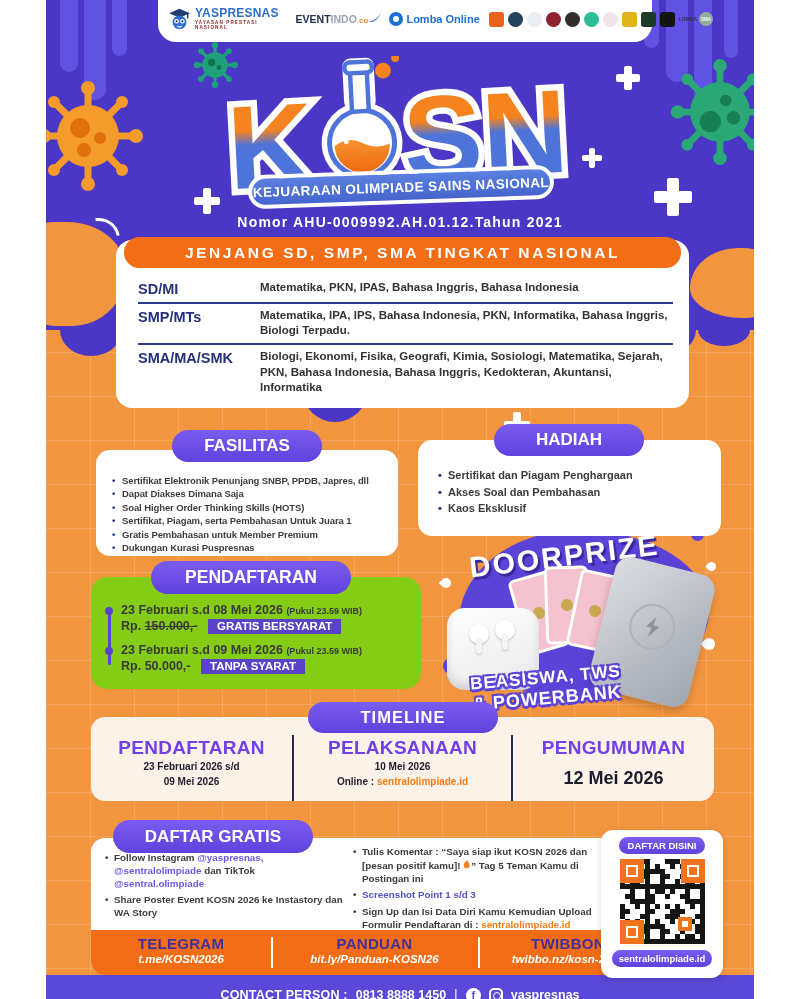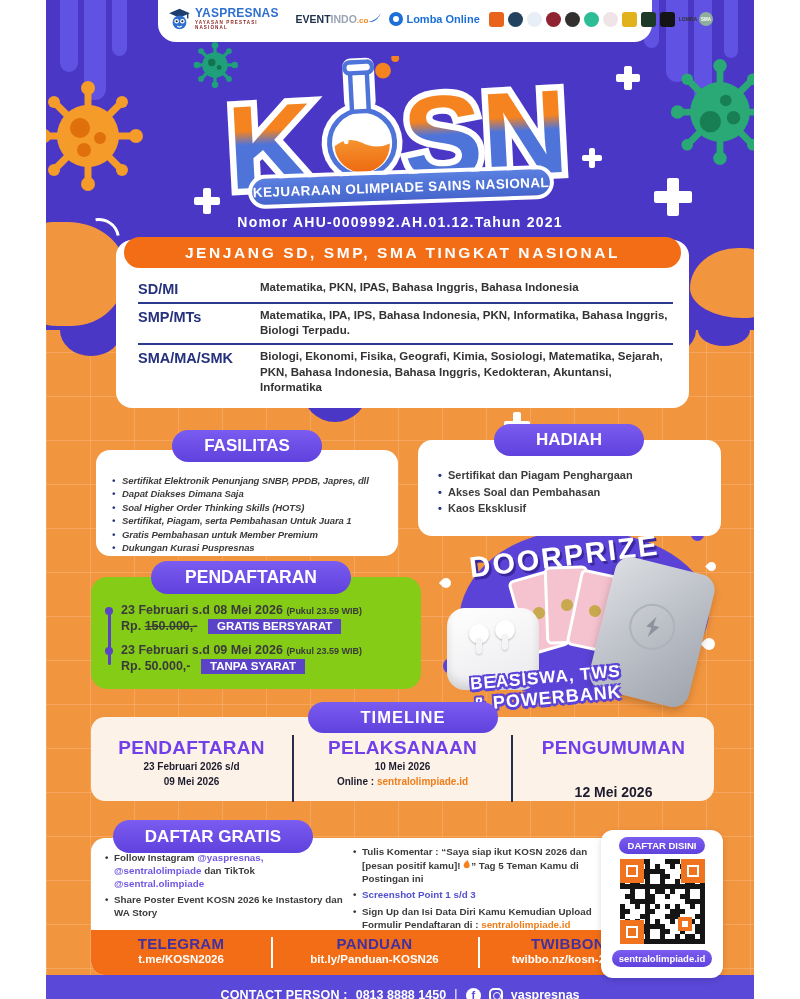--- a/index.html
+++ b/index.html
@@ -99,21 +99,21 @@
   
   .fasilitas { position:absolute; left:50px; top:450px; width:302px; height:106px; background:#fff;
     border-radius:14px; z-index:3; }
   .fasilitas-pill { left:126px; top:430px; width:150px; height:32px; font-size:17px; }
   .hadiah { position:absolute; left:372px; top:440px; width:303px; height:96px; background:#fff;
     border-radius:14px; z-index:3; }
   .hadiah-pill { left:448px; top:424px; width:150px; height:32px; font-size:17px; }
   .blist { list-style:none; }
   .blist li { position:relative; padding-left:10px; color:#3c3c3c; font-weight:600; }
   .blist li::before { content:'•'; position:absolute; left:0; top:0; color:#25317c; }
-  .fasilitas .blist { padding:24px 8px 0 16px;font-style:italic; }
+  .fasilitas .blist { padding:24px 8px 0 16px; }
   .fasilitas .blist li { font-size:9.5px; line-height:13.4px; letter-spacing:-.1px; }
   .hadiah .blist { padding:27px 8px 0 20px; }
   .hadiah .blist li { font-size:11px; line-height:16.5px; }
   
   .pendaftaran { position:absolute; left:45px; top:577px; width:330px; height:112px;
     background:#84cc16; border-radius:16px; z-index:3; }
   .pendaftaran-pill { left:105px; top:561px; width:200px; height:33px; font-size:17.5px; }
   .p-body { position:relative; margin:26px 10px 0 30px; }
   .p-rail { position:absolute; left:-13px; top:9px; width:3px; height:53px; background:#5b43c8; border-radius:2px; }
   .p-entry { position:relative; margin-bottom:9px; }
@@ -165,21 +165,21 @@
   .dp-cap1 { font-size:17px; letter-spacing:1px; }
   .dp-cap2 { font-size:18px; letter-spacing:1px; }
   
   .timeline { position:absolute; left:45px; top:717px; width:623px; height:84px; background:#fdf2e8;
     border-radius:14px; z-index:3; display:grid; grid-template-columns:1fr 1.1fr 1fr; padding-top:18px; }
   .timeline-pill { left:262px; top:702px; width:190px; height:31px; font-size:16.5px; letter-spacing:1px; }
   .tl-col { text-align:center; padding-top:2px; }
   .tl-col.mid { border-left:2px solid #2a2a4a; border-right:2px solid #2a2a4a; }
   .tl-head { color:#7140e8; font-weight:800; font-size:19px; letter-spacing:.3px; }
   .tl-line { color:#1c1c2e; font-weight:800; font-size:10px; margin-top:2px; line-height:1.25; }
-  .tl-line.big { font-size:14px; margin-top:25px; }
+  .tl-line.big { font-size:18px; margin-top:8px; }
   .tl-link { color:#ef7d1a; font-weight:800; }
   
   .daftar-card { position:absolute; left:45px; top:838px; width:567px; height:137px; background:#fff;
     border-radius:14px; z-index:3; overflow:hidden; }
   .daftar-pill { left:67px; top:820px; width:200px; height:33px; font-size:17px; }
   .d-col { position:absolute; top:14px; }
   .d-col.left { left:14px; width:242px; }
   .d-col.right { left:262px; top:8px; width:250px; }
   .d-col li { position:relative; padding-left:9px; font-size:9.8px; font-weight:600; color:#3c3c3c;
     line-height:12.8px; list-style:none; margin-bottom:4px; }
@@ -187,21 +187,21 @@
   .lnk-purple { color:#7156e2; font-weight:700; }
   .lnk-blue { color:#5450cf; font-weight:700; }
   .lnk-orange { color:#ef7d1a; font-weight:700; }
   .flame { display:inline-block; vertical-align:-1px; }
   .d-footer { position:absolute; left:0; bottom:0; width:100%; height:45px; background:#f26d15;
     display:grid; grid-template-columns:1fr 1.15fr 1fr; }
   .df-col { text-align:center; padding-top:5px; position:relative; }
   .df-col:not(:first-child)::before { content:''; position:absolute; left:0; top:7px; bottom:7px;
     width:2px; background:#fff; }
   .df-title { color:#42309f; font-weight:800; font-size:15px; letter-spacing:.3px; }
-  .df-value { color:#fff; font-weight:800; font-size:11.5px; margin-top:1px; }
+  .df-value { color:#fff; font-weight:800; font-size:11.5px; margin-top:1px;font-style:italic; }
   
   .qr-panel { position:absolute; left:555px; top:830px; width:122px; height:148px; background:#fff;
     border-radius:12px; z-index:5; display:flex; flex-direction:column; align-items:center;
     padding-top:7px; box-shadow:0 2px 6px rgba(0,0,0,.15); }
   .qr-cta { background:linear-gradient(180deg,#7b5cf0,#5f41dd); color:#fff; font-weight:800;
     font-size:9.5px; padding:3px 9px; border-radius:10px; white-space:nowrap; }
   .qr-box { position:relative; width:85px; height:85px; margin-top:5px; background:#fff; }
   #qr-cells { display:grid; grid-template-columns:repeat(17,5px); grid-auto-rows:5px; }
   .qc { background:#fff; } .qc.on { background:#151515; }
   .finder { position:absolute; width:24px; height:24px; border:6px solid #f07420; background:#fff; }

